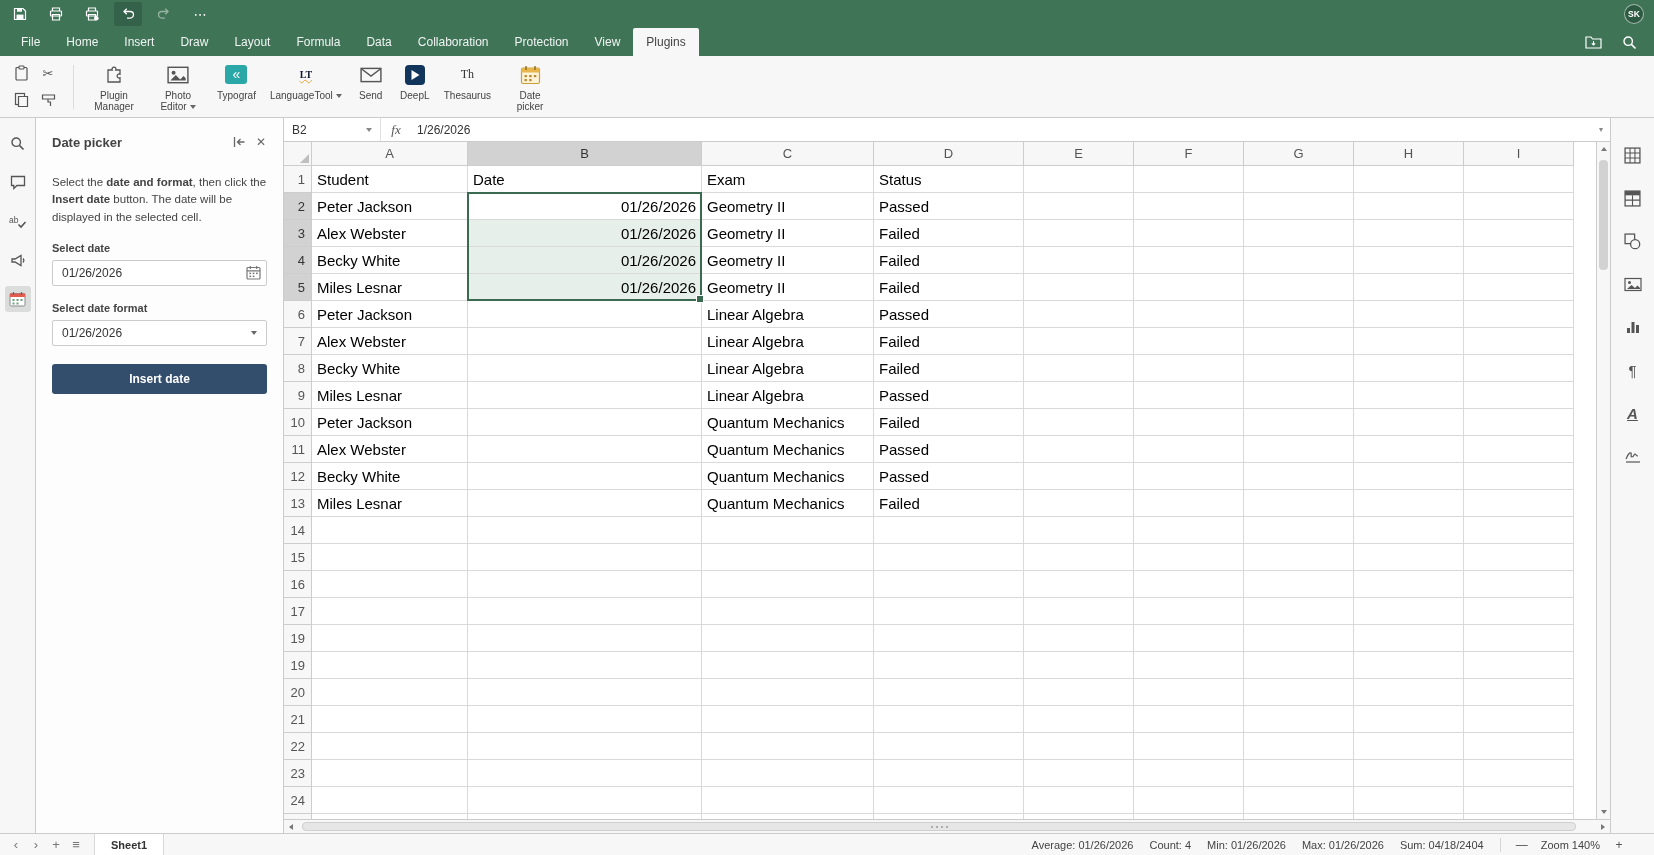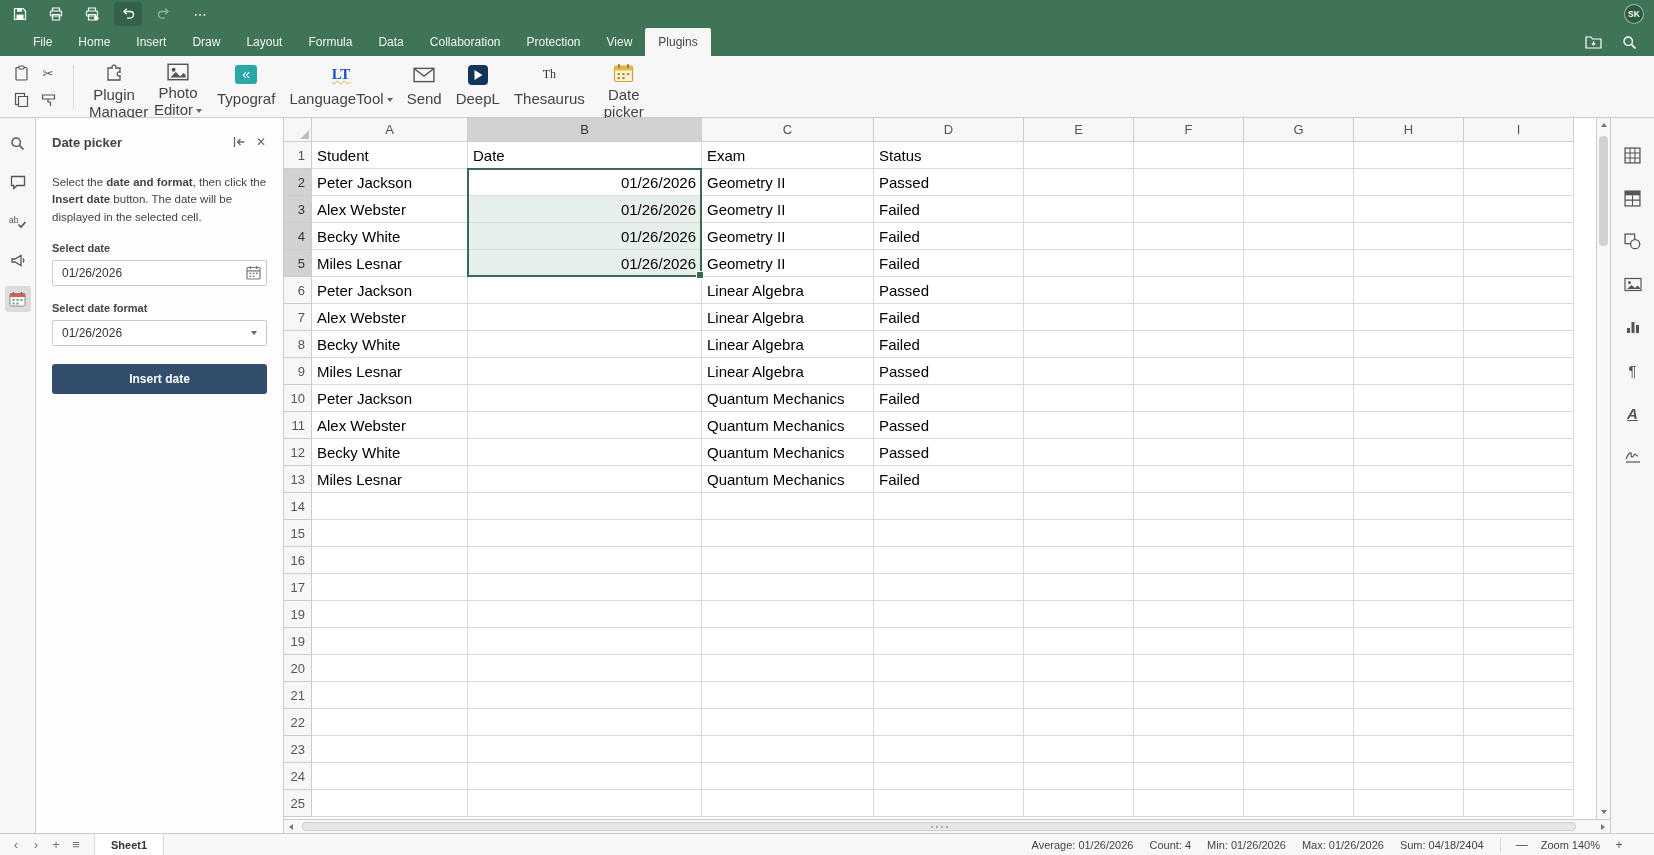--- a/index.html
+++ b/index.html
@@ -10,37 +10,37 @@
 .titlebar{position:relative;height:28px;background:var(--green);display:flex;align-items:center;flex:0 0 auto}
 .tb-left{display:flex;align-items:center;padding-left:6px;gap:8px;z-index:1}
 .tb-btn{width:28px;height:24px;border-radius:2px;display:flex;align-items:center;justify-content:center;color:#fff;font-size:13px}
 .tb-btn.tile{background:rgba(0,0,0,.16)}
 .tb-btn.disabled{opacity:.45}
 .tb-title{position:absolute;left:0;right:0;text-align:center;color:#fff;font-size:12px;pointer-events:none}
 .tb-right{margin-left:auto;display:flex;align-items:center;padding-right:10px;z-index:1}
 .avatar{width:20px;height:20px;border-radius:50%;background:#2D5B41;border:1px solid rgba(255,255,255,.55);color:#fff;font-size:8.5px;font-weight:bold;display:flex;align-items:center;justify-content:center}
 
 .tabsbar{height:28px;background:var(--green);display:flex;align-items:flex-end;flex:0 0 auto}
-.tabs{display:flex;height:100%;padding-left:20px}
+.tabs{display:flex;height:100%;padding-left:8px}
 .tab{height:100%;display:flex;align-items:center;padding:0 13px;font-size:12px;color:rgba(255,255,255,.92)}
 .tab.active{background:var(--chrome);color:#444;border-radius:2px 2px 0 0}
 .tabs-right{margin-left:auto;display:flex;align-items:center;height:100%;padding-right:14px;gap:14px;color:#fff}
 .tr-btn{display:flex;align-items:center;justify-content:center;width:22px;height:22px;color:#fff}
 
 .toolbar{height:62px;background:var(--chrome);border-bottom:1px solid var(--line);display:flex;align-items:center;padding:0 8px;flex:0 0 auto}
 .clip{display:grid;grid-template-columns:26px 26px;grid-template-rows:26px 26px;gap:1px;margin-right:4px}
 .clip .cbtn{display:flex;align-items:center;justify-content:center;border-radius:2px;color:#555;font-size:13px}
 .vsep{width:1px;height:44px;background:#DCDCDC;margin:0 8px}
 .plug{height:56px;min-width:44px;padding:4px 7px 2px;border-radius:2px;display:flex;flex-direction:column;align-items:center;color:var(--ink)}
 .plug .pic{height:24px;display:flex;align-items:center;justify-content:center;margin-bottom:3px}
-.plug .lbl{font-size:15px;line-height:1.15;text-align:center}
+.plug .lbl{font-size:10px;line-height:1.15;text-align:center}
 .plug .lbl.narrow{max-width:50px}
 .caret{display:inline-block;width:0;height:0;border-left:3.5px solid transparent;border-right:3.5px solid transparent;border-top:4px solid #666;margin-left:3px;vertical-align:middle}
 .tg-icon{width:22px;height:19px;background:#2AA7A7;color:#fff;border-radius:3px;font-size:14px;line-height:18px;text-align:center;display:block}
-.lt-icon{font-size:15px;font-weight:bold;color:#1d4ed8;font-family:"Liberation Serif",serif;text-decoration:underline wavy #E8A33D 1px}
+.lt-icon{font-size:10px;font-weight:bold;color:#0f172a;font-family:"Liberation Serif",serif;text-decoration:underline wavy #E8A33D 1px}
 .th-icon{font-size:12px;color:#333;font-family:"Liberation Serif",serif}
 
 .content{flex:1;display:flex;min-height:0}
 .lstrip{width:36px;background:var(--chrome);border-right:1px solid var(--line);display:flex;flex-direction:column;align-items:center;padding-top:12px;gap:13px;flex:0 0 auto}
 .sbtn{width:26px;height:26px;border-radius:3px;display:flex;align-items:center;justify-content:center;color:#555}
 .sbtn.active{background:#DBDDDC}
 .panel{width:248px;background:#FDFDFD;border-right:1px solid var(--line);display:flex;flex-direction:column;flex:0 0 auto}
 .panel-head{display:flex;align-items:center;padding:14px 12px 4px 16px}
 .panel-title{font-size:13px;font-weight:bold;color:var(--ink)}
 .ph-btn{margin-left:auto;color:#666;width:20px;height:20px;display:flex;align-items:center;justify-content:center;font-size:12px}
@@ -357,20 +357,30 @@
         <label class="flabel">Select date format</label>
         <div class="fselect">
           <span>01/26/2026</span>
           <span class="caret"></span>
         </div>
         <button class="insert-btn">Insert date</button>
       </div>
     </div>
 
     <div class="center">
+      <div class="fbar">
+        <div class="namebox">
+          <span>B2</span>
+          <span class="caret"></span>
+        </div>
+        <div class="fb-sep"></div>
+        <div class="fx">fx</div>
+        <div class="fvalue">1/26/2026</div>
+        <div class="fb-collapse">▾</div>
+      </div>
       <div class="grid-row">
         <div class="grid-area">
           <div class="grid" style="grid-template-columns: 28px 156px 234px 172px 150px 110px 110px 110px 110px 110px; grid-template-rows: 24px repeat(25, 27px);">
               <div class="g-corner"></div>
               <div class="g-colhead">A</div>
               <div class="g-colhead sel">B</div>
               <div class="g-colhead">C</div>
               <div class="g-colhead">D</div>
               <div class="g-colhead">E</div>
               <div class="g-colhead">F</div>

